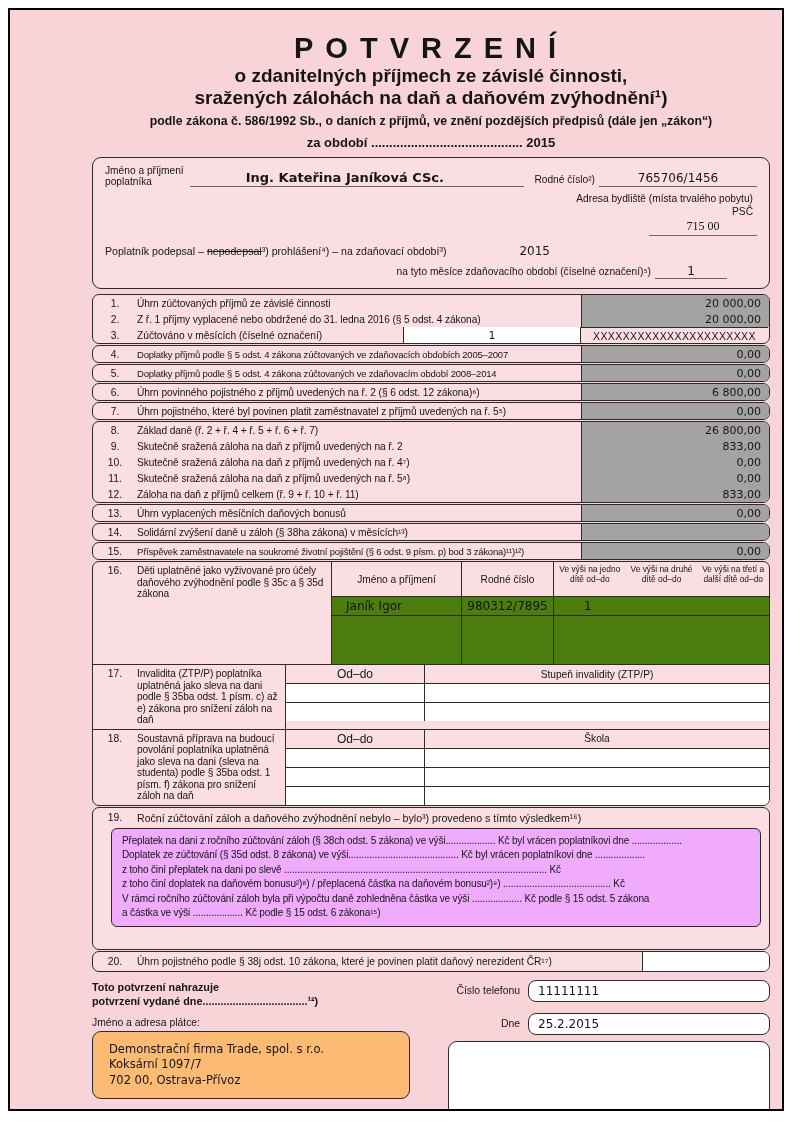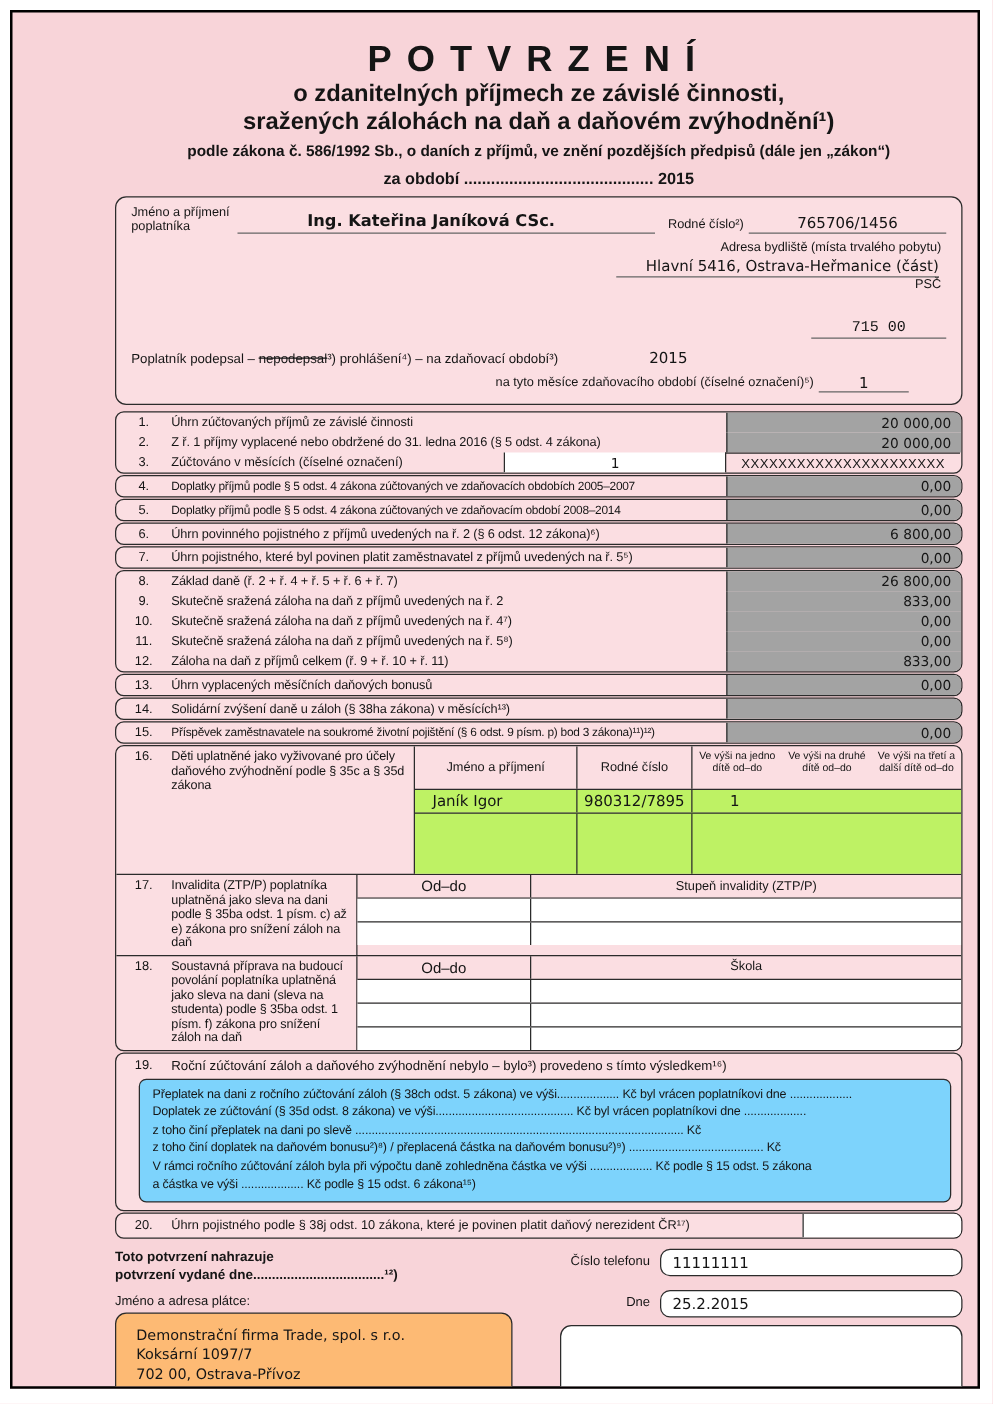--- a/index.html
+++ b/index.html
@@ -25,21 +25,21 @@
   .pbox{border:1.6px solid #2b2b2b;border-radius:9px;background:#fbdee2;padding:7px 12px 9px 12px;margin-bottom:5px;}
   .grp{border:1.3px solid #2b2b2b;border-radius:7px;background:#fbdee2;margin-bottom:1px;overflow:hidden;}
 
   .pline{display:flex;align-items:flex-end;}
   .plab2{font-size:10.2px;line-height:11px;}
   .plab{font-size:10.2px;padding:0 4px 2px 4px;white-space:nowrap;}
   .uline{border-bottom:1px solid #666;}
   .vname{flex:1;margin:0 6px;padding:0 0 1px 56px;font-family:"DejaVu Sans",sans-serif;font-weight:bold;font-size:13px;}
   .vrc{width:158px;text-align:center;font-family:"DejaVu Sans",sans-serif;font-size:12px;padding-bottom:1px;}
   .vaddr{flex:1;margin:0 6px;padding:0 0 1px 24px;font-family:"DejaVu Sans",sans-serif;font-size:12px;}
-  .vpsc{width:108px;text-align:center;font-family:Liberation Mono, monospace;font-size:12px;padding-bottom:1px;margin-top:20px;}
+  .vpsc{width:108px;text-align:center;font-family:Liberation Serif, serif;font-size:12px;padding-bottom:1px;}
   .decl{font-size:10.6px;margin-top:8px;}
   .strike{text-decoration:line-through;}
   .vyear{font-family:"DejaVu Sans",sans-serif;font-size:12px;margin-left:70px;}
   .months{display:flex;justify-content:flex-end;align-items:flex-end;margin-top:6px;padding-right:30px;}
   .vmonths{width:72px;text-align:center;font-family:"DejaVu Sans",sans-serif;font-size:12px;}
 
   
   .frow{display:flex;height:16px;}
   .num{width:44px;display:flex;align-items:center;justify-content:center;font-size:10.3px;flex:none;}
   .lbl{flex:1;display:flex;align-items:center;font-size:10.2px;letter-spacing:-0.1px;white-space:nowrap;overflow:hidden;}
@@ -60,37 +60,37 @@
   .leftlab .num{align-items:flex-start;padding-top:3px;}
   .llb{font-size:10.1px;line-height:11.5px;padding:3px 4px 3px 0;letter-spacing:-0.1px;}
   .w16{width:190px;}
   .w17{width:144px;}
   .rt{flex:1;display:flex;flex-direction:column;}
   .hrow16{display:flex;height:34px;border-bottom:1.3px solid #2b2b2b;}
   .c-name{flex:1;display:flex;align-items:center;justify-content:center;font-size:10.2px;}
   .c-rc{width:92px;flex:none;box-sizing:border-box;border-left:1.2px solid #2b2b2b;display:flex;align-items:center;justify-content:center;font-size:10.2px;}
   .c-amt{width:216px;flex:none;box-sizing:border-box;border-left:1.2px solid #2b2b2b;display:flex;}
   .c-amt .sm{width:72px;text-align:center;font-size:8.4px;line-height:9.6px;padding-top:3px;}
-  .drow{display:flex;background:#bef264;}
+  .drow{display:flex;background:#4d7c0f;}
   .drow.h18{height:18px;}
   .drow.h48{height:48px;border-top:1.2px solid #2b2b2b;}
   .d-name{flex:1;display:flex;align-items:center;padding-left:14px;font-family:"DejaVu Sans",sans-serif;font-size:12px;}
   .d-rc{width:92px;flex:none;box-sizing:border-box;border-left:1.2px solid #2b2b2b;display:flex;align-items:center;justify-content:center;font-family:"DejaVu Sans",sans-serif;font-size:12px;}
   .d-amt{width:216px;flex:none;box-sizing:border-box;border-left:1.2px solid #2b2b2b;display:flex;align-items:center;padding-left:30px;font-family:"DejaVu Sans",sans-serif;font-size:12px;}
   .hrow17{display:flex;height:18px;border-bottom:1.2px solid #2b2b2b;}
   .c-oddo{width:138px;flex:none;box-sizing:border-box;display:flex;align-items:center;justify-content:center;font-size:12px;}
   .c-wide{flex:1;box-sizing:border-box;border-left:1.2px solid #2b2b2b;display:flex;align-items:center;justify-content:center;font-size:10.2px;}
   .erow{display:flex;background:#fff;height:18px;}
   .erow + .erow{border-top:1.2px solid #2b2b2b;}
   .e-oddo{width:138px;flex:none;}
   .e-wide{flex:1;border-left:1.2px solid #2b2b2b;}
 
   
   .r19head{display:flex;align-items:center;height:20px;font-size:10.6px;}
-  .r19box{background:#7dd3fc;border:1.2px solid #2b2b2b;border-radius:6px;margin:0 8px 6px 18px;padding:5px 10px;}
+  .r19box{background:#f0abfc;border:1.2px solid #2b2b2b;border-radius:6px;margin:0 8px 22px 18px;padding:5px 10px;}
   .r19box div{font-size:10px;line-height:14.5px;letter-spacing:-0.15px;white-space:nowrap;overflow:hidden;}
   .frow20{display:flex;height:19px;}
   .lbl20{width:505px;flex:none;display:flex;align-items:center;font-size:10.2px;white-space:nowrap;}
   .w20{flex:1;background:#fff;border-left:1.3px solid #2b2b2b;}
 
   
   .bottom{display:flex;margin-top:8px;}
   .bleft{width:318px;flex:none;}
   .bright{flex:1;padding-left:22px;}
   .bbold{font-weight:bold;font-size:10.8px;line-height:14px;}
@@ -126,21 +126,20 @@
       <div class="plab2">
         <div>Jméno a příjmení</div>
         <div>poplatníka</div>
       </div>
       <div class="vname uline">Ing. Kateřina Janíková CSc.</div>
       <div class="plab">Rodné číslo²)</div>
       <div class="vrc uline">765706/1456</div>
     </div>
     <div class="pline" style="margin-top:6px;flex-direction:column;">
       <div class="plab" style="padding-left:0;">Adresa bydliště (místa trvalého pobytu)</div>
-      <div class="vaddr uline">Hlavní 5416, Ostrava-Heřmanice (část)</div>
       <div class="plab">PSČ</div>
       <div class="vpsc uline">715 00</div>
     </div>
     <div class="decl">
       <span>Poplatník podepsal – </span><span class="strike">nepodepsal</span><span>³) prohlášení⁴) – na zdaňovací období³)</span>
       <span class="vyear">2015</span>
     </div>
     <div class="months">
       <span class="plab">na tyto měsíce zdaňovacího období (číselné označení)⁵)</span>
       <span class="vmonths uline">1</span>

